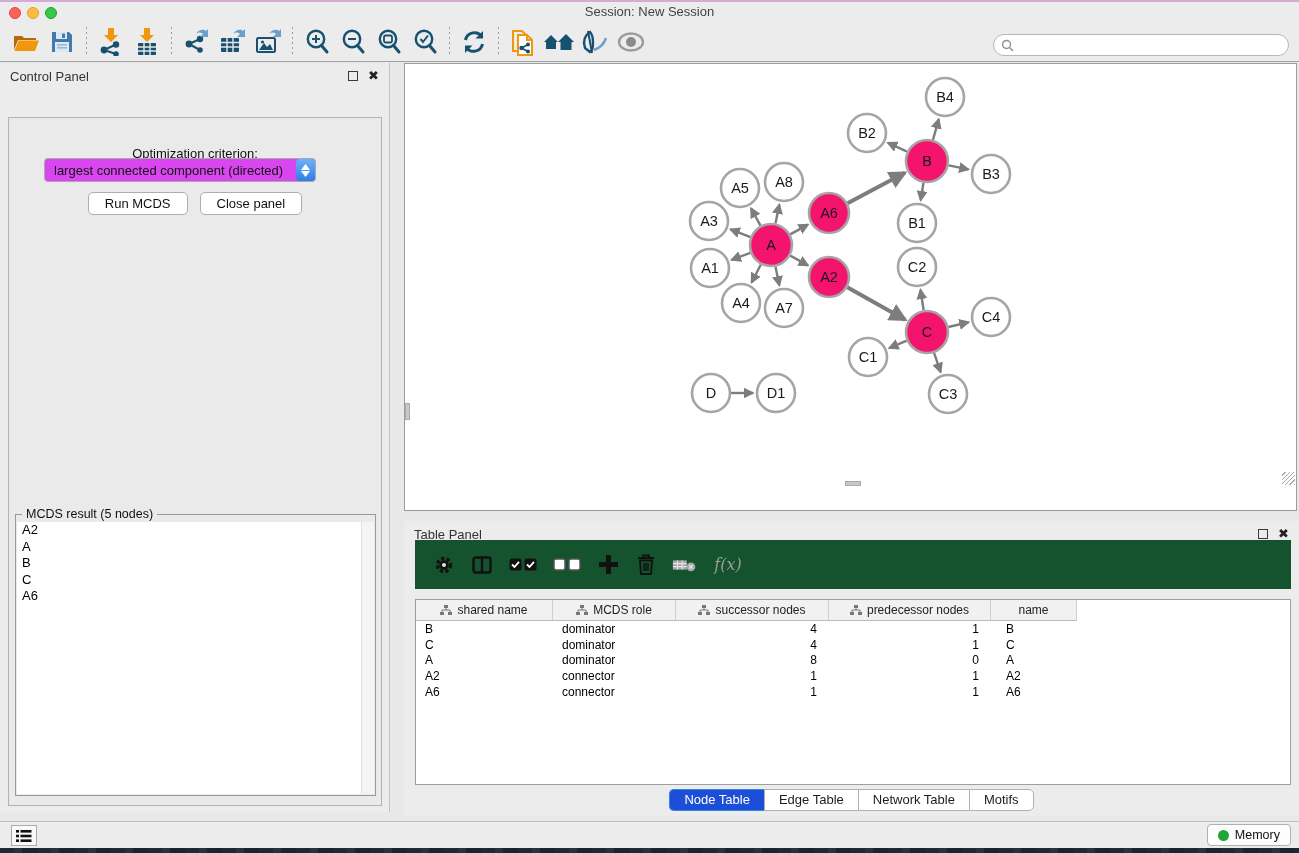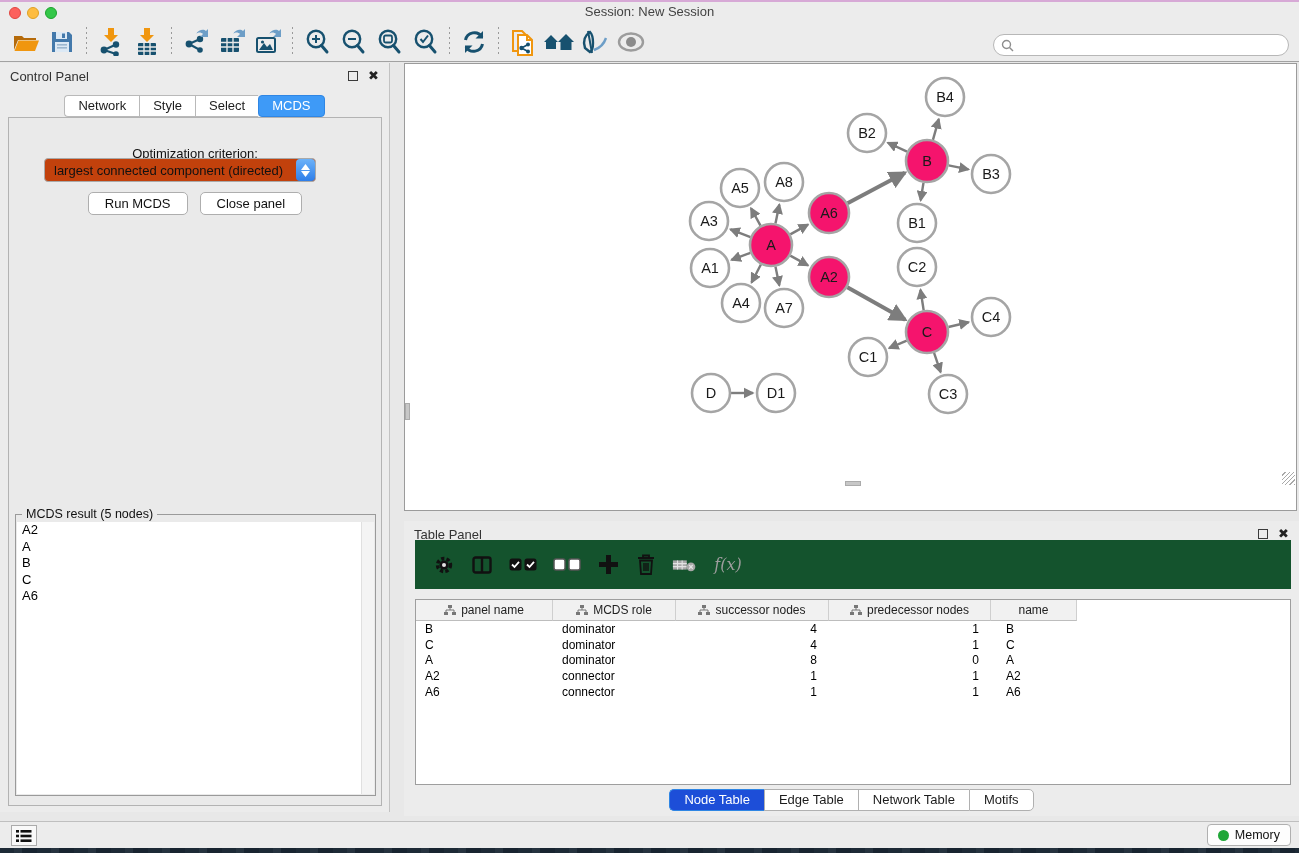--- a/index.html
+++ b/index.html
@@ -37,21 +37,21 @@
   .close-icon { font-size:13px; color:#222; line-height:10px; }
   .cp-tabs { display:flex; justify-content:center; height:22px; margin-top:6px; position:relative; z-index:2; }
   .cp-tab { font-size:13px; line-height:20px; padding:0 13px; background:#fff; border:1px solid #b9b9b9;
     border-right:none; color:#1c1c1c; }
   .cp-tab:first-child { border-radius:4px 0 0 4px; }
   .cp-tab:last-child { border-right:1px solid #b9b9b9; border-radius:0 4px 4px 0; }
   .cp-tab.active { background:#3e9af7; border-color:#2f86e4; color:#fff; border-radius:4px; }
   .cp-content { position:absolute; left:8px; top:54px; width:374px; height:689px;
     background:#eaeaea; border:1px solid #b3b3b3; }
   .opt-label { text-align:center; font-size:13px; color:#111; margin-top:28px; }
-  .combo { position:absolute; left:35px; top:40px; width:272px; height:24px; background:#c2410c;
+  .combo { position:absolute; left:35px; top:40px; width:272px; height:24px; background:#d946ef;
     border:1px solid #a9a9a9; border-radius:4px; display:flex; align-items:center; }
   .combo-text { flex:1; font-size:13px; color:#111; padding-left:9px; white-space:nowrap; }
   .combo-spin { width:19px; height:22px; border-radius:4px; margin-right:0px;
     background:linear-gradient(#6cb2f9,#2e7ee9); display:flex; flex-direction:column;
     align-items:center; justify-content:center; gap:1px; }
   .combo-spin svg { display:block; }
   .btn-row { position:absolute; left:0; top:74px; width:100%; display:flex; justify-content:center; gap:12px; }
   .pbtn { height:23px; background:#fff; border:1px solid #aeaeae; border-radius:5px;
     font-size:13px; color:#111; padding:0 16px; line-height:21px;text-align:right; }
   .groupbox { position:absolute; left:6px; top:396px; width:361px; height:282px; border:1px solid #9a9a9a; }
@@ -261,26 +261,20 @@
       </svg>
     </div>
   </div>
 
   <div class="abs control-panel">
     <div class="panel-head">
       <span class="panel-title">Control Panel</span>
       <span class="float-icon"></span>
       <span class="close-icon">✖</span>
     </div>
-    <div class="cp-tabs">
-        <div class="cp-tab">Network</div>
-        <div class="cp-tab">Style</div>
-        <div class="cp-tab">Select</div>
-        <div class="cp-tab active">MCDS</div>
-      </div>
     <div class="cp-content">
       <div class="opt-label">Optimization criterion:</div>
       <div class="combo">
         <span class="combo-text">largest connected component (directed)</span>
         <span class="combo-spin">
           <svg width="9" height="6" viewBox="0 0 9 6">
               <path d="M4.5 0 L9 6 H0 Z" fill="#fff"></path>
             </svg>
           <svg width="9" height="6" viewBox="0 0 9 6">
               <path d="M4.5 6 L0 0 H9 Z" fill="#fff"></path>
@@ -488,21 +482,21 @@
     </div>
     <div class="datatable">
       <div class="thead" id="table-head">
           <div class="th" style="width: 137px;">
             <svg width="12" height="10" viewBox="0 0 12 10">
               <rect x="4" y="0" width="4" height="3" fill="#777"></rect>
               <path d="M6 3 V5 M2 7 V5 H10 V7" fill="none" stroke="#777" stroke-width="1"></path>
               <rect x="0" y="7" width="4" height="3" fill="#777"></rect>
               <rect x="8" y="7" width="4" height="3" fill="#777"></rect>
             </svg>
-            <span>panel name</span>
+            <span>shared name</span>
           </div>
           <div class="th" style="width: 123px;">
             <svg width="12" height="10" viewBox="0 0 12 10">
               <rect x="4" y="0" width="4" height="3" fill="#777"></rect>
               <path d="M6 3 V5 M2 7 V5 H10 V7" fill="none" stroke="#777" stroke-width="1"></path>
               <rect x="0" y="7" width="4" height="3" fill="#777"></rect>
               <rect x="8" y="7" width="4" height="3" fill="#777"></rect>
             </svg>
             <span>MCDS role</span>
           </div>

